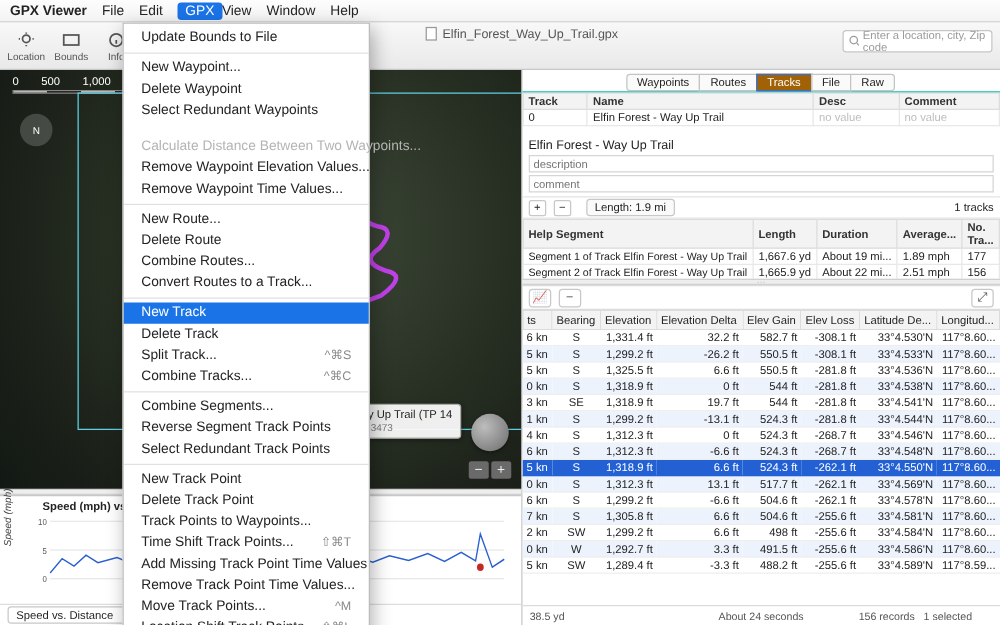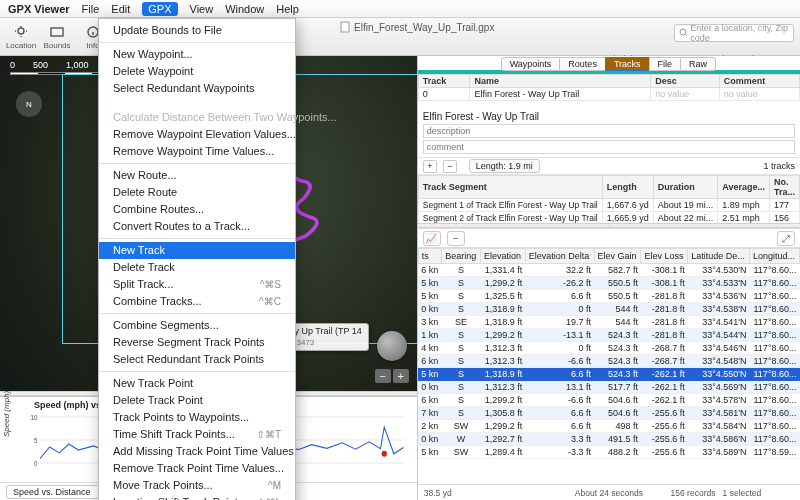--- a/index.html
+++ b/index.html
@@ -53,21 +53,21 @@
 .chartwrap { flex:1; position:relative; padding: 0 8px 0 24px; }
 .chartwrap .yl { position:absolute; left:2px; top:50%; transform: rotate(-90deg) translateX(10px); transform-origin:left top; font-size:8px; font-style:italic; color:#444;}
 .chartwrap canvas, .chartwrap svg { width:100%; height:60px; }
 .chartwrap .xl { text-align:center; font-size:8px; font-style:italic; color:#444; }
 .chartfoot { height:18px; border-top:1px solid #ddd; display:flex; align-items:center; padding:0 6px; font-size:9px;}
 .chartfoot .sel { border:1px solid #c8c8c8; border-radius:3px; padding:1px 14px 1px 6px; background:#fff; position:relative;}
 .chartfoot .sel:after{content:"▾"; position:absolute; right:3px; font-size:7px; color:#666;}
 .chartfoot .gear { margin-left:6px; color:#666; }
 
 
-.tabs { height:18px; display:flex; justify-content:center; align-items:center; gap:0; border-bottom:4px solid #14b8a6; padding-top:2px;}
+.tabs { height:18px; display:flex; justify-content:center; align-items:center; gap:0; border-bottom:1px solid #14b8a6; padding-top:2px;}
 .tabs .tab { font-size:9px; padding:1px 8px; border:1px solid #c4c4c4; background:#fafafa; margin-left:-1px; }
 .tabs .tab:first-child{ border-radius:3px 0 0 3px; }
 .tabs .tab:last-child{ border-radius:0 3px 3px 0; }
 .tabs .tab.active { background:#a16207; color:#fff; border-color:#2f6fe0;}
 
 table.grid { width:100%; border-collapse:collapse; font-size:9px; }
 table.grid th { background:#f3f3f3; border:1px solid #dcdcdc; padding:1px 4px; text-align:left; font-weight:700; color:#333; }
 table.grid td { border:1px solid #e8e8e8; padding:1px 4px; white-space:nowrap; overflow:hidden; }
 table.grid td.ph { color:#bdbdbd; }
 
@@ -91,31 +91,31 @@
 table.pts thead th { position:sticky; top:0; background:#f3f3f3; border:1px solid #dcdcdc; padding:2px 3px; font-weight:400; text-align:left; }
 table.pts td { border-bottom:1px solid #eee; padding:1px 3px; text-align:right; white-space:nowrap; }
 table.pts td.l { text-align:left; }
 table.pts td.c { text-align:center; }
 table.pts tbody tr.alt { background:#edf3fd; }
 table.pts tbody tr.sel { background:#2260d4; color:#fff; }
 table.pts tbody tr.sel td { border-bottom-color:#2260d4; }
 
 .statusbar { height:16px; border-top:1px solid #dcdcdc; display:flex; align-items:center; font-size:8.5px; color:#555; padding:0 6px;}
 .statusbar .seg { flex:1; }
-.statusbar .seg.r { text-align:left; }
+.statusbar .seg.r { text-align:center; }
 .statusbar .seg.c { text-align:center; }
 
 .splitter-h { height:5px; background:#eee; border-top:1px solid #d0d0d0; border-bottom:1px solid #d0d0d0; cursor:row-resize; display:flex; justify-content:center; align-items:center; color:#bbb; font-size:7px;}
 </style>
 </head>
 <body>
 
 <div class="menubar">
   <span class="title">GPX Viewer</span>
-  <span id="menubar-items"><span class="item" style="margin-right: 12px;">File</span><span class="item" style="margin-right: 12px;">Edit</span><span class="item active" style="margin-right: 12px;">GPX</span><span class="item" style="margin-right: 12px;">View</span><span class="item" style="margin-right: 12px;">Window</span><span class="item" style="margin-right: 12px;">Help</span></span>
+  <span id="menubar-items"><span class="item" style="margin-right: 12px;">File</span><span class="item" style="margin-right: 12px;">Edit</span><span class="item active" style="">GPX</span><span class="item" style="margin-right: 12px;">View</span><span class="item" style="margin-right: 12px;">Window</span><span class="item" style="margin-right: 12px;">Help</span></span>
 </div>
 
 <div class="dropdown" id="dropdown">
     <div class="mi">
       <span>Update Bounds to File</span>
     </div>
     <div class="sep"></div>
     <div class="mi">
       <span>New Waypoint...</span>
     </div>
@@ -348,21 +348,21 @@
       <div class="pm">+</div>
       <div class="pm">−</div>
       <div class="len">Length: 1.9 mi</div>
       <div class="rt">1 tracks</div>
     </div>
 
     <div class="segtable">
       <table class="grid">
           <thead>
             <tr id="seg-h">
-              <th style="font-size: 9px; width: 46%;">Track Segment</th>
+              <th style="font-size: 9px; width: 46%;">Help Segment</th>
               <th style="font-size: 9px;">Length</th>
               <th style="font-size: 9px;">Duration</th>
               <th style="font-size: 9px;">Average...</th>
               <th style="font-size: 9px;">No. Tra...</th>
             </tr>
           </thead>
           <tbody id="seg-b">
             <tr>
               <td style="font-size: 8.5px;">Segment 1 of Track Elfin Forest - Way Up Trail</td>
               <td>1,667.6 yd</td>

